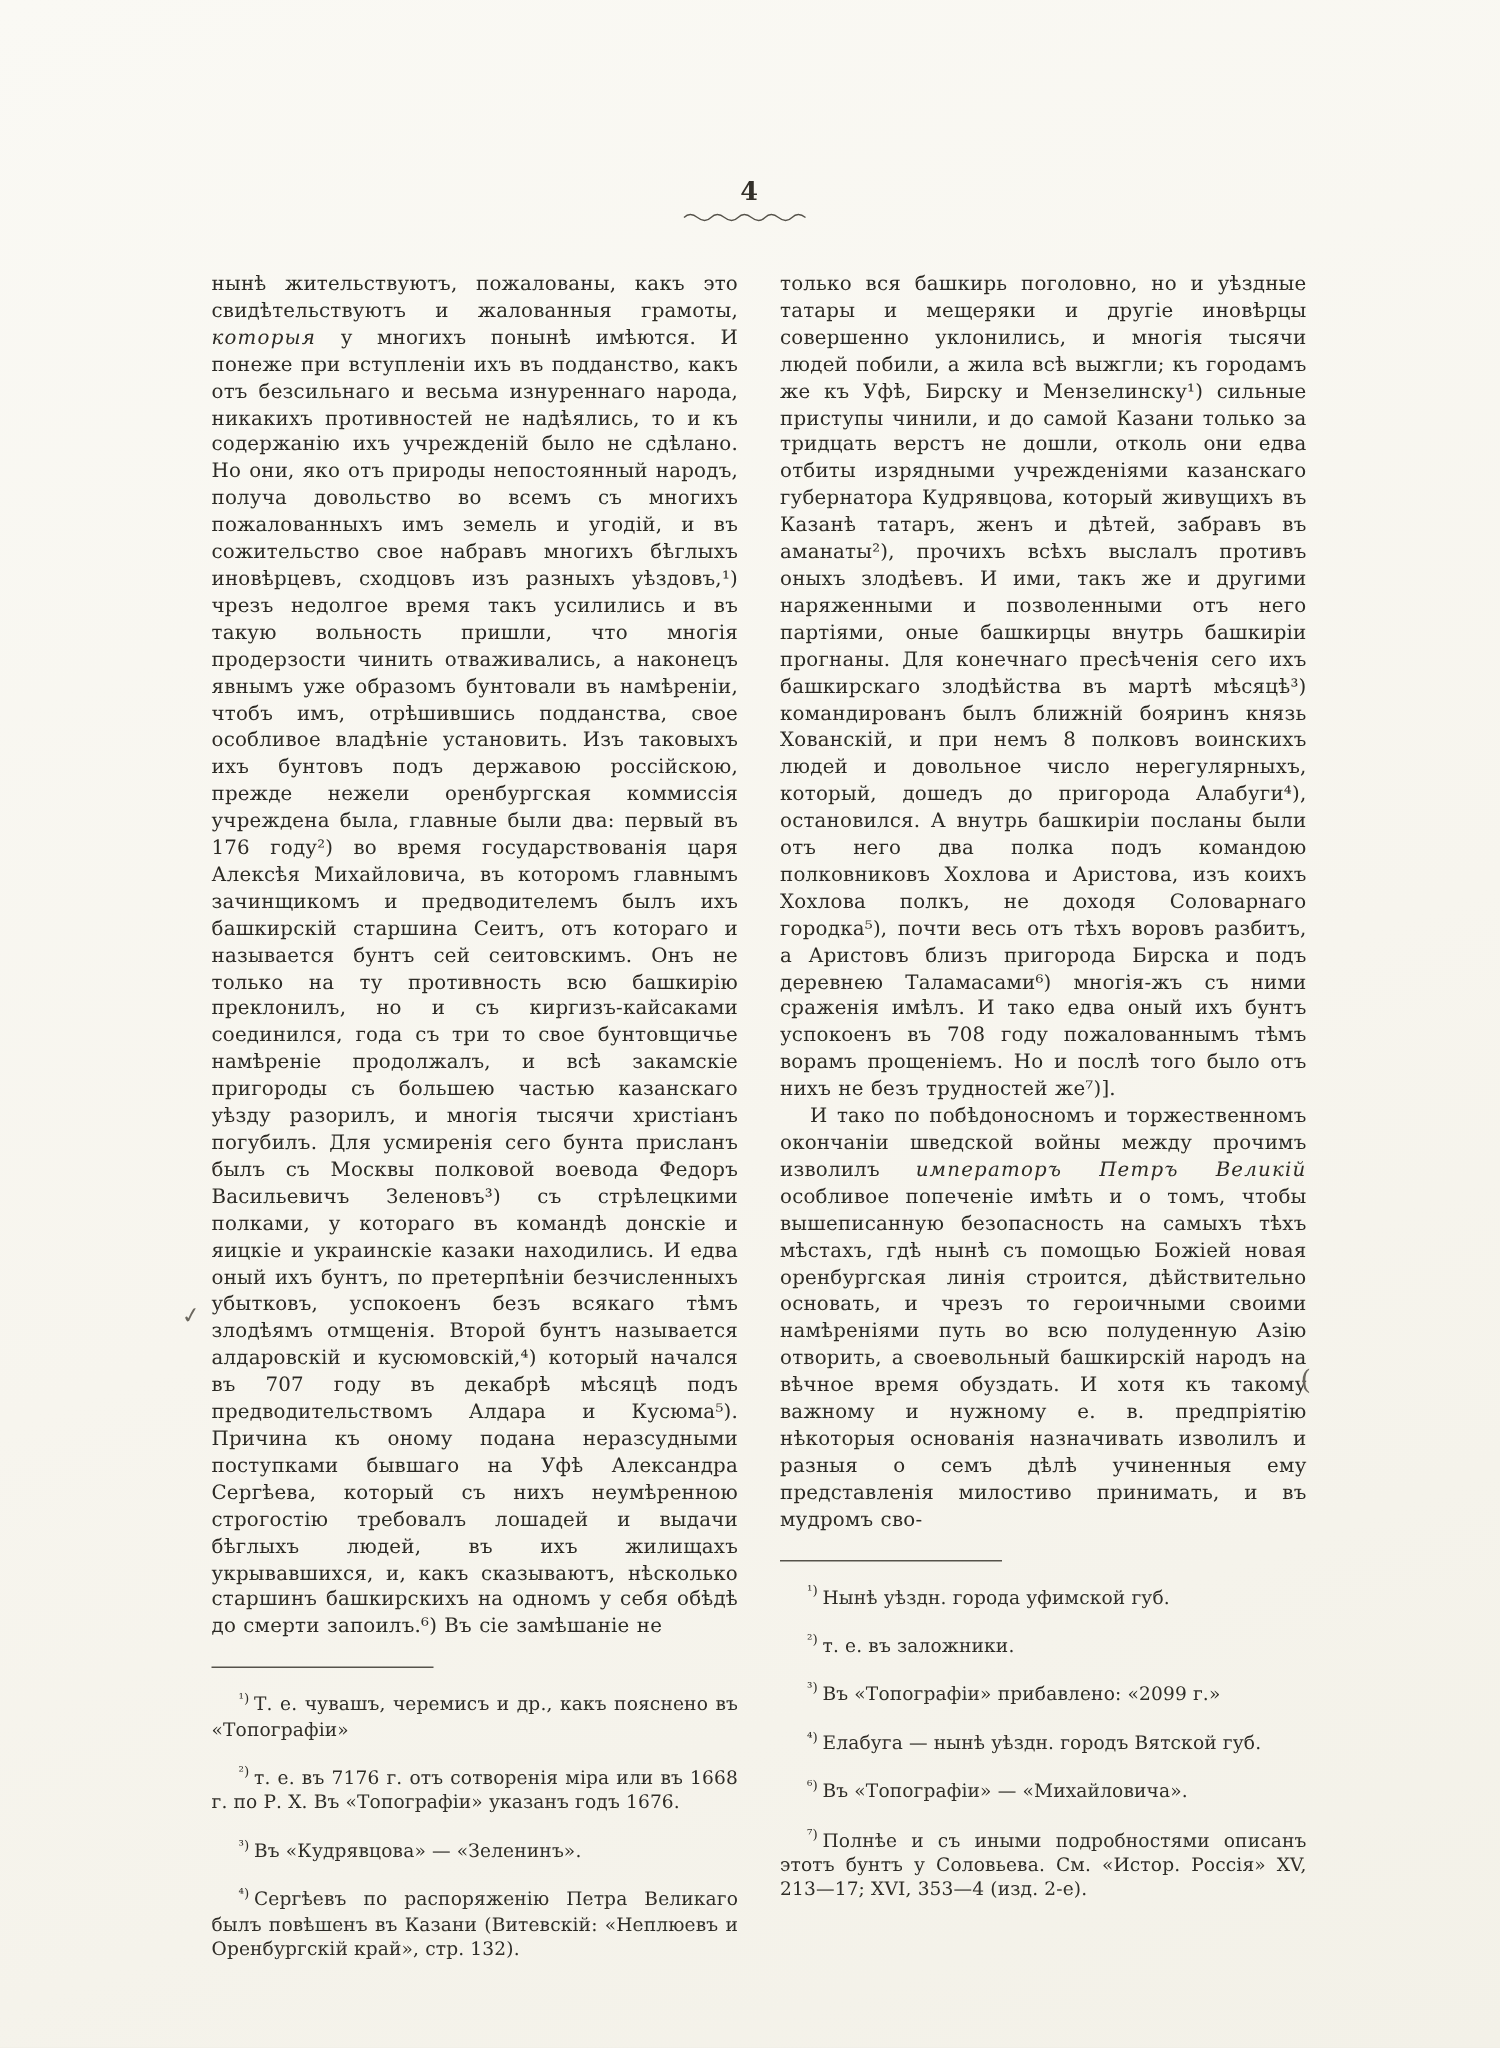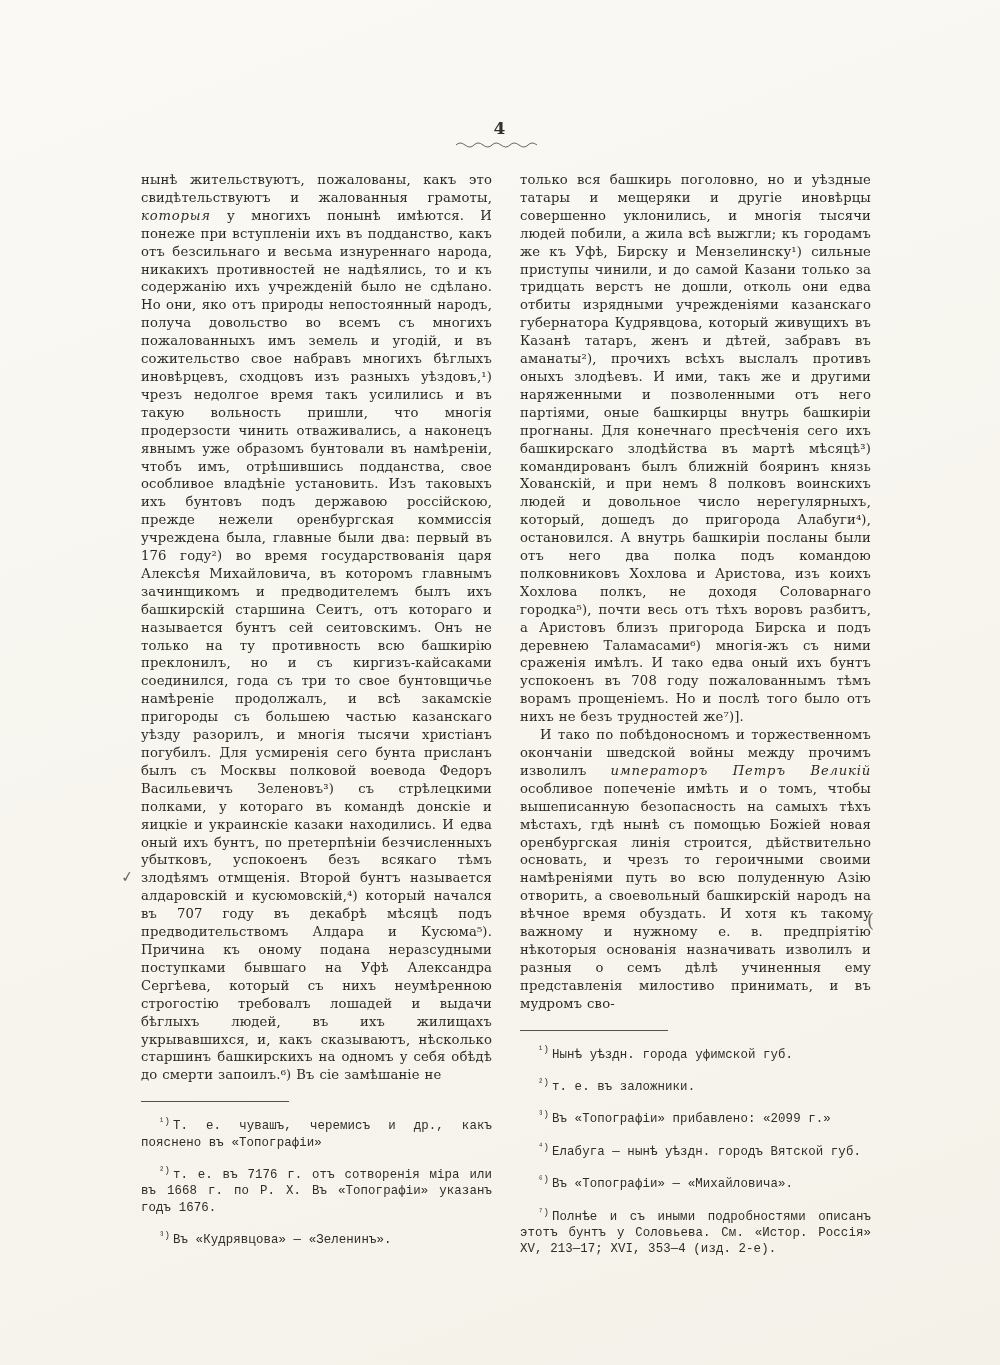--- a/index.html
+++ b/index.html
@@ -20,21 +20,21 @@
     top: 118px; left: 0; width: 100%;
     text-align: center;
   }
   .page-number {
     font-size: 17px; font-weight: bold; letter-spacing: 1px;
     color: #34312a;
   }
   .ornament { display: block; margin: 2px auto 0 auto; }
   .columns {
     position: absolute;
-    top: 171px; left: 141px;
+    top: 181px; left: 141px;
     width: 730px;
     display: flex;
     gap: 28px;
   }
   .column { width: 351px; }
   .body-par {
     margin: 0;
     font-size: 13.2px;
     line-height: 17.9px;
     text-align: justify;
@@ -54,21 +54,20 @@
     margin: 17px 0 9px 0;
   }
   .footnote {
     margin: 16px 0;
     font-size: 12.4px;
     line-height: 16.4px;
     text-align: justify;
     text-indent: 18px;
     letter-spacing: 0.1px;
     color: #2f2d27;
-    font-family: Liberation Mono, monospace;
   }
   .footnote sup {
     font-size: 9px;
     margin-right: 3px;
     line-height: 0;
   }
   .margin-mark {
     position: absolute;
     color: #6b675e;
     font-size: 15px;
@@ -92,20 +91,21 @@
 
     <section class="column">
       <p class="body-par"><span>нынѣ жительствуютъ, пожалованы, какъ это свидѣтельствуютъ и жалованныя грамоты, </span><em>которыя</em><span> у многихъ понынѣ имѣются. И понеже при вступленіи ихъ въ подданство, какъ отъ безсильнаго и весьма изнуреннаго народа, никакихъ противностей не надѣялись, то и къ содержанію ихъ учрежденій было не сдѣлано. Но они, яко отъ природы непостоянный народъ, получа довольство во всемъ съ многихъ пожалованныхъ имъ земель и угодій, и въ сожительство свое набравъ многихъ бѣглыхъ иновѣрцевъ, сходцовъ изъ разныхъ уѣздовъ,¹) чрезъ недолгое время такъ усилились и въ такую вольность пришли, что многія продерзости чинить отваживались, а наконецъ явнымъ уже образомъ бунтовали въ намѣреніи, чтобъ имъ, отрѣшившись подданства, свое особливое владѣніе установить. Изъ таковыхъ ихъ бунтовъ подъ державою россійскою, прежде нежели оренбургская коммиссія учреждена была, главные были два: первый въ 176 году²) во время государствованія царя Алексѣя Михайловича, въ которомъ главнымъ зачинщикомъ и предводителемъ былъ ихъ башкирскій старшина Сеитъ, отъ котораго и называется бунтъ сей сеитовскимъ. Онъ не только на ту противность всю башкирію преклонилъ, но и съ киргизъ-кайсаками соединился, года съ три то свое бунтовщичье намѣреніе продолжалъ, и всѣ закамскіе пригороды съ большею частью казанскаго уѣзду разорилъ, и многія тысячи христіанъ погубилъ. Для усмиренія сего бунта присланъ былъ съ Москвы полковой воевода Федоръ Васильевичъ Зеленовъ³) съ стрѣлецкими полками, у котораго въ командѣ донскіе и яицкіе и украинскіе казаки находились. И едва оный ихъ бунтъ, по претерпѣніи безчисленныхъ убытковъ, успокоенъ безъ всякаго тѣмъ злодѣямъ отмщенія. Второй бунтъ называется алдаровскій и кусюмовскій,⁴) который начался въ 707 году въ декабрѣ мѣсяцѣ подъ предводительствомъ Алдара и Кусюма⁵). Причина къ оному подана неразсудными поступками бывшаго на Уфѣ Александра Сергѣева, который съ нихъ неумѣренною строгостію требовалъ лошадей и выдачи бѣглыхъ людей, въ ихъ жилищахъ укрывавшихся, и, какъ сказываютъ, нѣсколько старшинъ башкирскихъ на одномъ у себя обѣдѣ до смерти запоилъ.⁶) Въ сіе замѣшаніе не</span></p>
 
       <div class="fn-rule"></div>
 
       <div class="footnotes">
         <p class="footnote"><sup>¹)</sup><span>Т. е. чувашъ, черемисъ и др., какъ пояснено въ «Топографіи»</span></p>
         <p class="footnote"><sup>²)</sup><span>т. е. въ 7176 г. отъ сотворенія міра или въ 1668 г. по Р. Х. Въ «Топографіи» указанъ годъ 1676.</span></p>
         <p class="footnote"><sup>³)</sup><span>Въ «Кудрявцова» — «Зеленинъ».</span></p>
+        <p class="footnote"><sup>⁴)</sup><span>Сергѣевъ по распоряженію Петра Великаго былъ повѣшенъ въ Казани (Витевскій: «Неплюевъ и Оренбургскій край», стр. 132).</span></p>
       </div>
     </section>
 
     <section class="column">
       <p class="body-par"><span>только вся башкирь поголовно, но и уѣздные татары и мещеряки и другіе иновѣрцы совершенно уклонились, и многія тысячи людей побили, а жила всѣ выжгли; къ городамъ же къ Уфѣ, Бирску и Мензелинску¹) сильные приступы чинили, и до самой Казани только за тридцать верстъ не дошли, отколь они едва отбиты изрядными учрежденіями казанскаго губернатора Кудрявцова, который живущихъ въ Казанѣ татаръ, женъ и дѣтей, забравъ въ аманаты²), прочихъ всѣхъ выслалъ противъ оныхъ злодѣевъ. И ими, такъ же и другими наряженными и позволенными отъ него партіями, оные башкирцы внутрь башкиріи прогнаны. Для конечнаго пресѣченія сего ихъ башкирскаго злодѣйства въ мартѣ мѣсяцѣ³) командированъ былъ ближній бояринъ князь Хованскій, и при немъ 8 полковъ воинскихъ людей и довольное число нерегулярныхъ, который, дошедъ до пригорода Алабуги⁴), остановился. А внутрь башкиріи посланы были отъ него два полка подъ командою полковниковъ Хохлова и Аристова, изъ коихъ Хохлова полкъ, не доходя Соловарнаго городка⁵), почти весь отъ тѣхъ воровъ разбитъ, а Аристовъ близъ пригорода Бирска и подъ деревнею Таламасами⁶) многія-жъ съ ними сраженія имѣлъ. И тако едва оный ихъ бунтъ успокоенъ въ 708 году пожалованнымъ тѣмъ ворамъ прощеніемъ. Но и послѣ того было отъ нихъ не безъ трудностей же⁷)].</span></p>
       <p class="body-par indent"><span>И тако по побѣдоносномъ и торжественномъ окончаніи шведской войны между прочимъ изволилъ </span><em>императоръ Петръ Великій</em><span> особливое попеченіе имѣть и о томъ, чтобы вышеписанную безопасность на самыхъ тѣхъ мѣстахъ, гдѣ нынѣ съ помощью Божіей новая оренбургская линія строится, дѣйствительно основать, и чрезъ то героичными своими намѣреніями путь во всю полуденную Азію отворить, а своевольный башкирскій народъ на вѣчное время обуздать. И хотя къ такому важному и нужному е. в. предпріятію нѣкоторыя основанія назначивать изволилъ и разныя о семъ дѣлѣ учиненныя ему представленія милостиво принимать, и въ мудромъ сво-</span></p>
 
       <div class="fn-rule"></div>
 
       <div class="footnotes">

